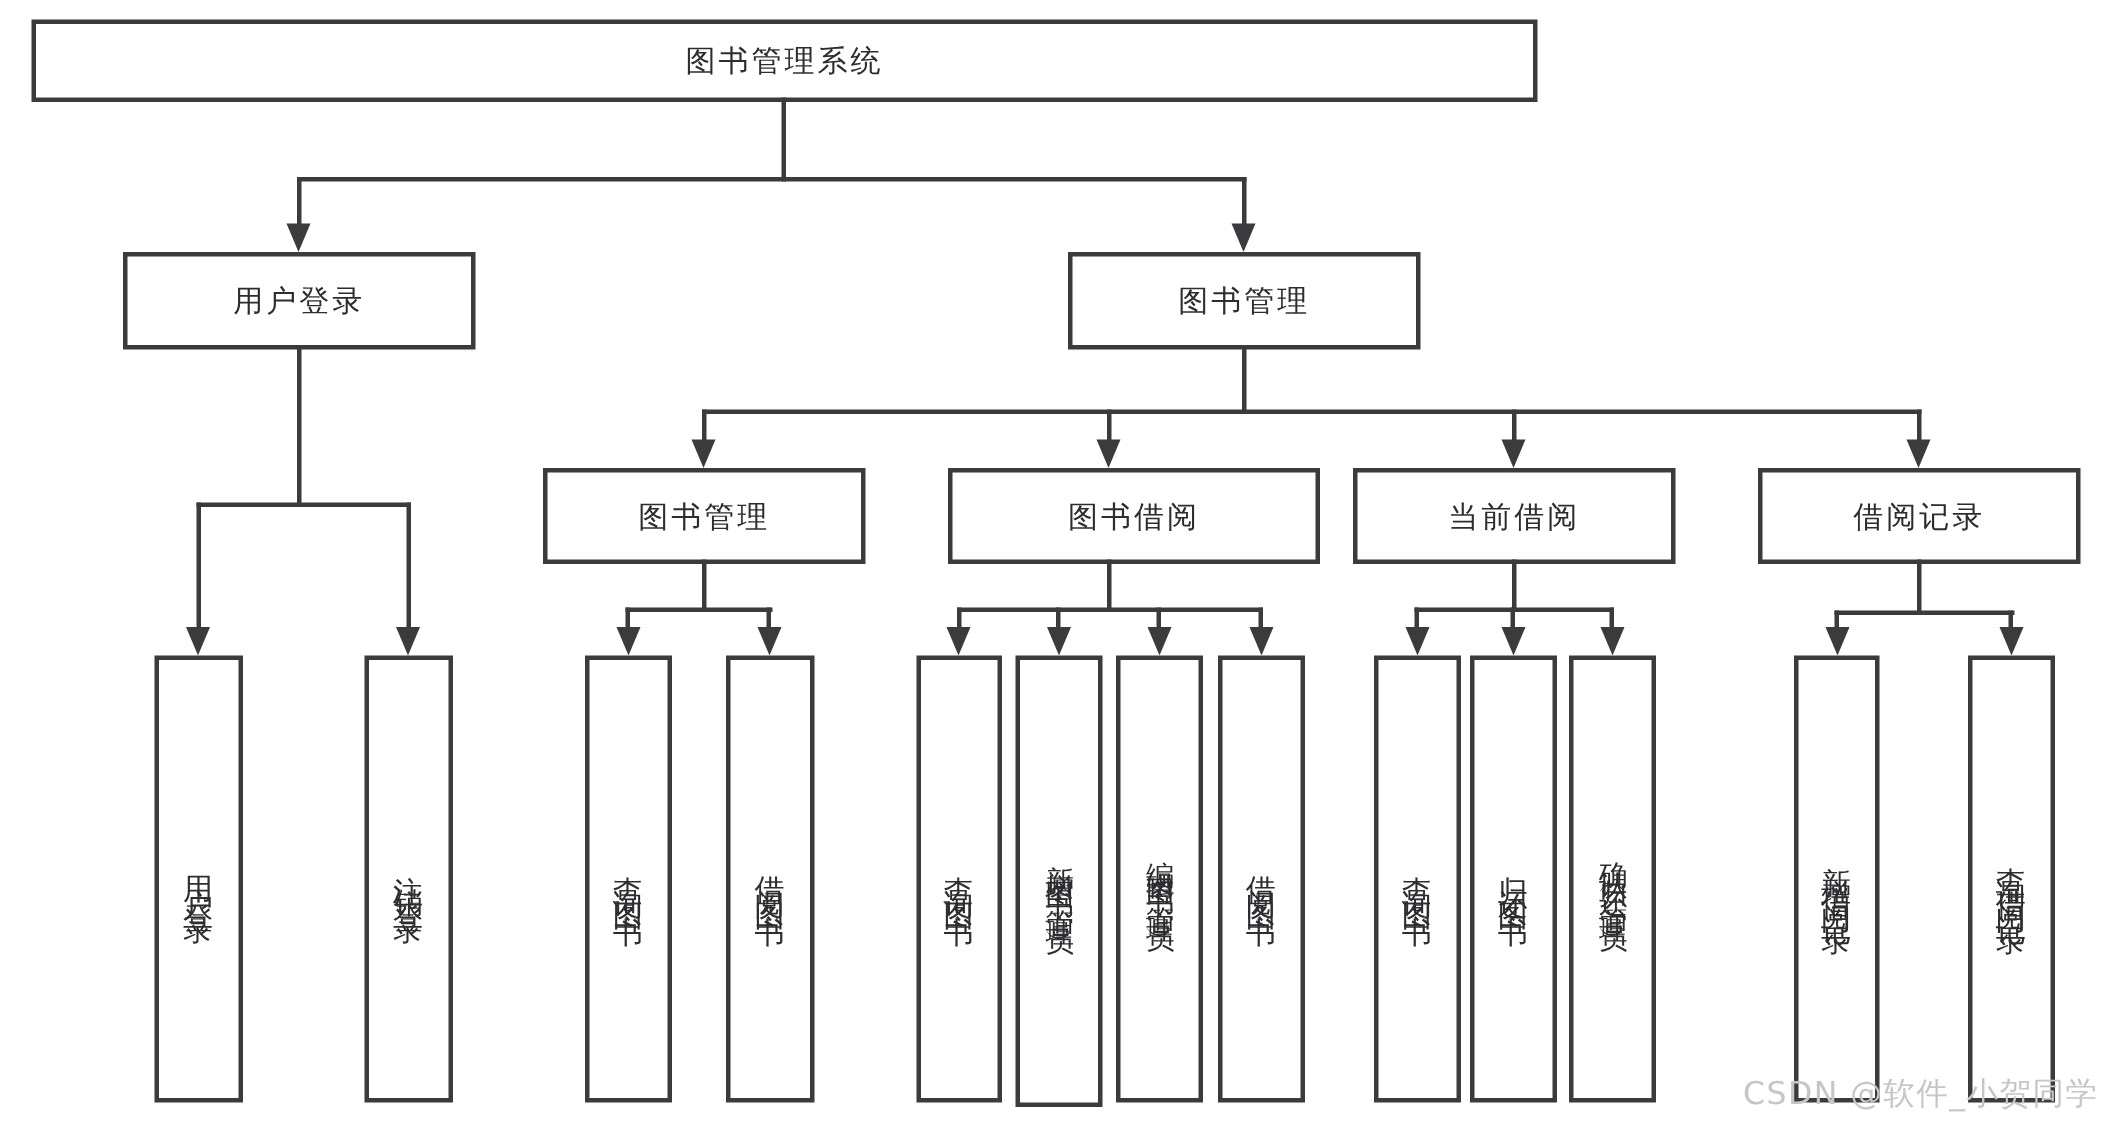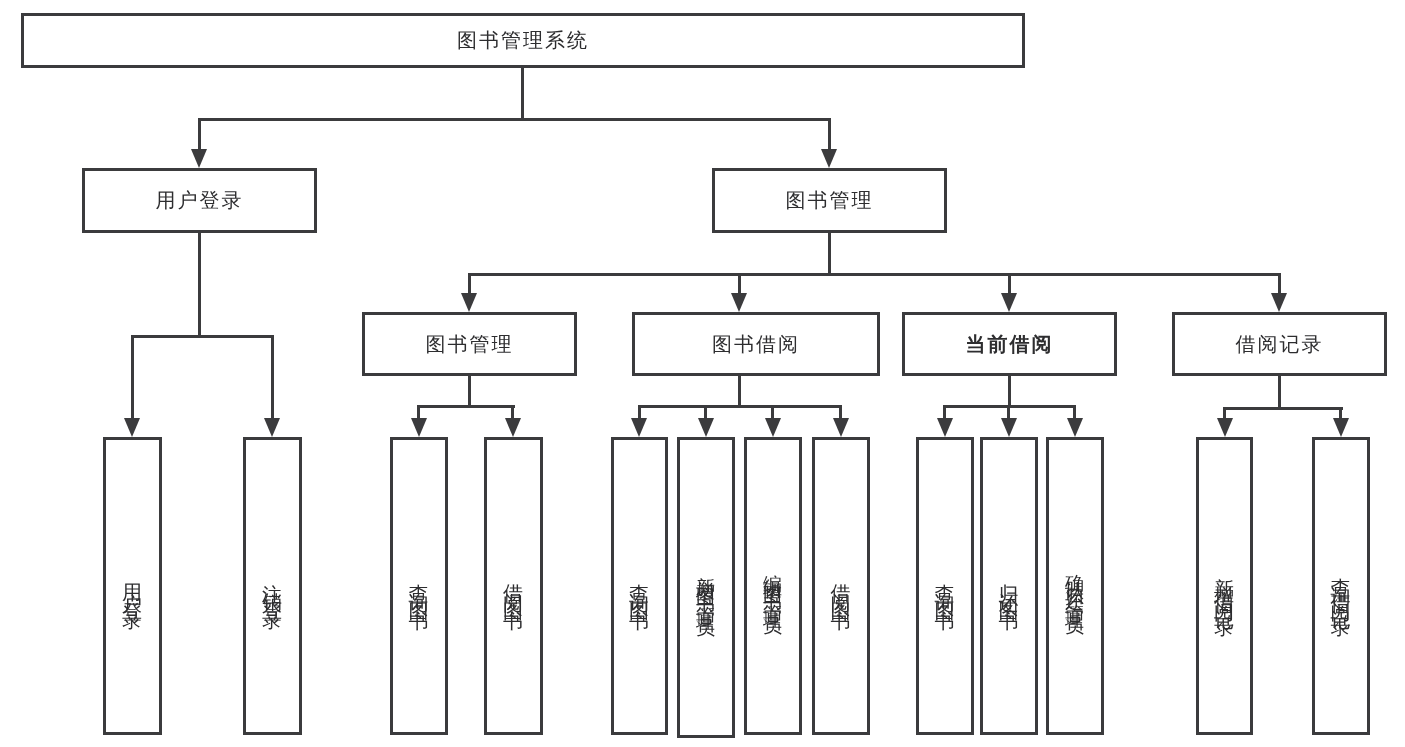--- a/index.html
+++ b/index.html
@@ -88,21 +88,21 @@
   <div class="arrow" style="left:1001px;top:293px;"></div>
   <div class="vline" style="left:1278px;top:273px;height:24px;"></div>
   <div class="arrow" style="left:1271px;top:293px;"></div>
 
   <div class="node h-label" style="left:362px;top:312px;width:215px;height:64px;">
     <span>图书管理</span>
   </div>
   <div class="node h-label" style="left:632px;top:312px;width:248px;height:64px;">
     <span>图书借阅</span>
   </div>
-  <div class="node h-label" style="left:902px;top:312px;width:215px;height:64px;font-weight:bold;">
+  <div class="node h-label" style="left:902px;top:312px;width:215px;height:64px;">
     <span>当前借阅</span>
   </div>
   <div class="node h-label" style="left:1172px;top:312px;width:215px;height:64px;">
     <span>借阅记录</span>
   </div>
 
   <div class="vline" style="left:468px;top:373px;height:35px;"></div>
   <div class="hline" style="left:417px;top:405px;width:98px;"></div>
   <div class="vline" style="left:417px;top:405px;height:17px;"></div>
   <div class="arrow" style="left:411px;top:418px;"></div>
@@ -173,14 +173,15 @@
     <span>确认归还（管理员）</span>
   </div>
 
   <div class="node leaf mid" style="left:1196px;top:437px;width:57px;height:298px;">
     <span>新增借阅记录</span>
   </div>
   <div class="node leaf mid" style="left:1312px;top:437px;width:58px;height:298px;">
     <span>查询借阅记录</span>
   </div>
 
+  <div class="watermark">CSDN @软件_小贺同学</div>
 
 </div>
 
 </body></html>

